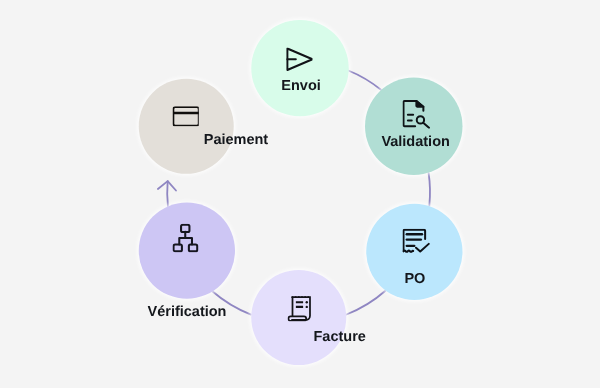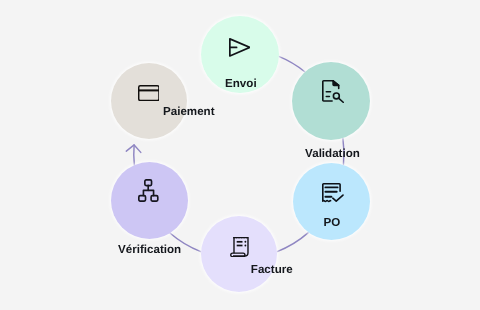--- a/index.html
+++ b/index.html
@@ -48,32 +48,32 @@
       <path d="M200.81 251.67 A105.12 105.12 0 0 1 169.65 232.80" fill="none" stroke="#8f86c2" stroke-width="1.45" stroke-linecap="round"></path>
       <path d="M134.38 165.06 A105.12 105.12 0 0 1 134.13 144.93" fill="none" stroke="#8f86c2" stroke-width="1.45" stroke-linecap="round"></path>
       <path d="M126.32 151.19 L134.13 144.93 L140.78 152.39" fill="none" stroke="#8f86c2" stroke-width="1.45" stroke-linecap="round" stroke-linejoin="round"></path>
     </svg>
   <div id="nodes">
       <div class="node" style="left: 201.4px; top: 16.2px; width: 77.2px; height: 77.2px; background: rgb(216, 252, 234);"></div>
       <span class="ico" style="left: 228.5px; top: 37.8px; width: 21.8px; height: 18.8px;"><svg viewBox="0 0 21.8 18.8" width="21.8" height="18.8" fill="none" stroke="#111318" stroke-width="1.7" stroke-linejoin="round" stroke-linecap="round">
           <path d="M0.85 0.85 L20.95 9.4 L0.85 17.95 Z"></path>
           <path d="M0.85 9.4 H7.6"></path>
         </svg></span>
-      <span class="lbl" style="color: rgb(20, 23, 28); left: 225.061px; top: 78px;">Envoi</span>
+      <span class="lbl" style="color: rgb(20, 23, 28); left: 225.061px; top: 63px;">Envoi</span>
       <div class="node" style="left: 292.2px; top: 62px; width: 78px; height: 78px; background: rgb(177, 222, 212);"></div>
       <span class="ico" style="left: 322.4px; top: 79.9px; width: 22px; height: 23.2px;"><svg viewBox="0 0 22 23.2" width="22" height="23.2" fill="none" stroke="#0e1417" stroke-width="1.6" stroke-linejoin="round" stroke-linecap="round">
           <path d="M11.1 0.8 H1.6 a0.8 0.8 0 0 0 -0.8 0.8 V20.15 a0.8 0.8 0 0 0 0.8 0.8 H10.1"></path>
           <path d="M11.1 0.8 L16.7 5.35 V8.55"></path>
           <path d="M11.1 0.8 V4.55 a0.8 0.8 0 0 0 0.8 0.8 H16.7 Z" fill="#0e1417"></path>
           <path d="M4.3 11.75 H8.5"></path>
           <path d="M4.3 16.45 H7.4"></path>
           <circle cx="14.35" cy="15.95" r="2.95"></circle>
           <path d="M16.55 18.15 L21.2 22.25"></path>
         </svg></span>
-      <span class="lbl" style="color: rgb(20, 23, 28); left: 305.117px; top: 108.371px; margin-top: 40px;">Validation</span>
+      <span class="lbl" style="color: rgb(20, 23, 28); left: 305.117px; top: 108.371px;">Validation</span>
       <div class="node" style="left: 292.5px; top: 162.5px; width: 77px; height: 77px; background: rgb(187, 231, 253);"></div>
       <span class="ico" style="left: 322.2px; top: 183.2px; width: 21.8px; height: 20.3px;"><svg viewBox="0 0 21.8 20.3" width="21.8" height="20.3" fill="none" stroke="#0d1218" stroke-width="1.6" stroke-linejoin="round" stroke-linecap="round">
           <path d="M18.1 8.2 V1.6 a0.8 0.8 0 0 0 -0.8 -0.8 H1.6 a0.8 0.8 0 0 0 -0.8 0.8 V18.0"></path>
           <path d="M0.8 18.0 q0.86 -1.0 1.72 0 q0.86 1.0 1.72 0 q0.86 -1.0 1.72 0 q0.86 1.0 1.72 0 q0.43 -0.5 0.86 -0.25"></path>
           <path d="M3.4 4.4 H15.6" stroke-width="1.9"></path>
           <path d="M3.4 8.7 H14.7" stroke-width="1.9"></path>
           <path d="M3.4 13.7 H9.4" stroke-width="1.9"></path>
           <path d="M10.8 15.2 L14.2 18.2 L21.0 12.1"></path>
         </svg></span>
       <span class="lbl" style="color: rgb(20, 23, 28); left: 323.517px; top: 217px;">PO</span>

